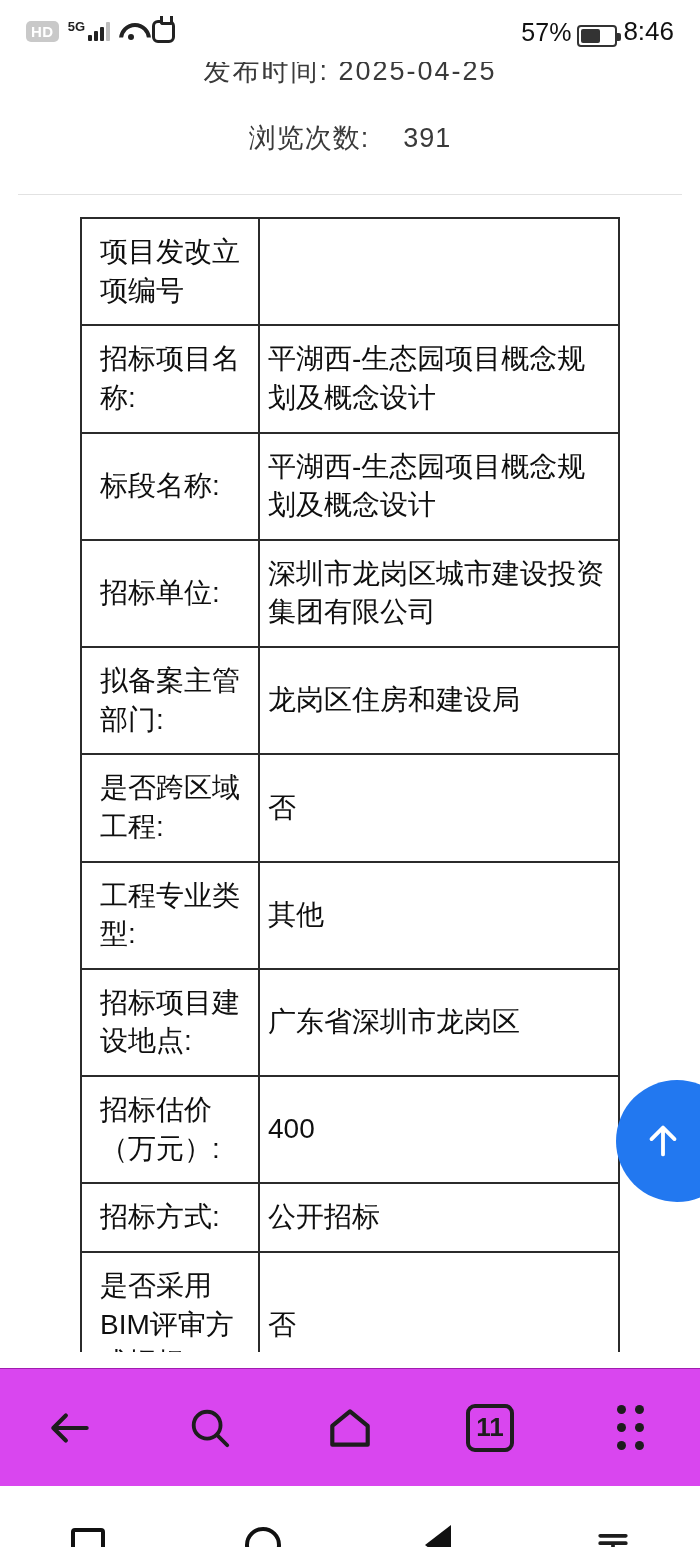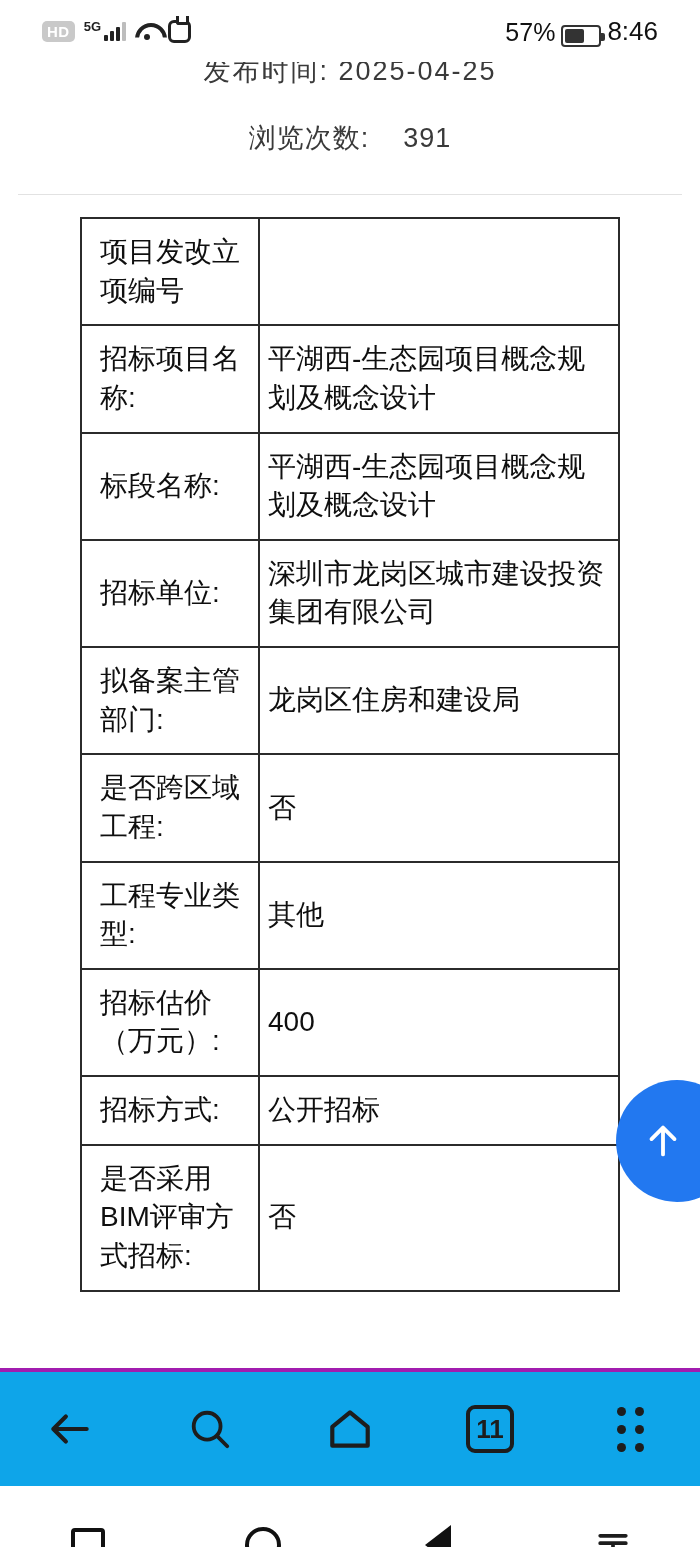--- a/index.html
+++ b/index.html
@@ -15,21 +15,21 @@
     width: 700px;
     height: 1547px;
     background: #ffffff;
   }
 
   
   .statusbar {
     height: 62px;
     display: flex;
     align-items: center;
-    padding: 0 42px;
+    padding: 0 26px;
     font-size: 24px;
     color: #111;
   }
   .sb-left { display: flex; align-items: center; gap: 9px; }
   .hd-badge {
     background: #c9c9c9;
     color: #fff;
     font-size: 15px;
     font-weight: bold;
     border-radius: 5px;
@@ -161,25 +161,25 @@
   .content-bottom-cut {
     position: absolute;
     left: 0; right: 0; bottom: 0;
     height: 16px;
     background: #fff;
   }
 
   
   .browser-bar {
     height: 118px;
-    border-top: 4px solid #a21caf;
+    border-top: 1px solid #a21caf;
     display: flex;
     align-items: center;
     justify-content: space-around;
-    background: #0ea5e9;
+    background: #d946ef;
   }
   .bb-btn {
     width: 92px; height: 92px;
     display: flex; align-items: center; justify-content: center;
   }
   .tabs-box {
     width: 48px; height: 48px;
     border: 4px solid #1d1d1d;
     border-radius: 9px;
     display: flex; align-items: center; justify-content: center;
@@ -272,20 +272,24 @@
         </tr>
         <tr>
           <td class="k">是否跨区域工程:</td>
           <td class="v">否</td>
         </tr>
         <tr>
           <td class="k">工程专业类型:</td>
           <td class="v">其他</td>
         </tr>
         <tr>
+          <td class="k">招标项目建设地点:</td>
+          <td class="v">广东省深圳市龙岗区</td>
+        </tr>
+        <tr>
           <td class="k">招标估价（万元）:</td>
           <td class="v">400</td>
         </tr>
         <tr>
           <td class="k">招标方式:</td>
           <td class="v">公开招标</td>
         </tr>
         <tr>
           <td class="k">是否采用BIM评审方式招标:</td>
           <td class="v">否</td>

